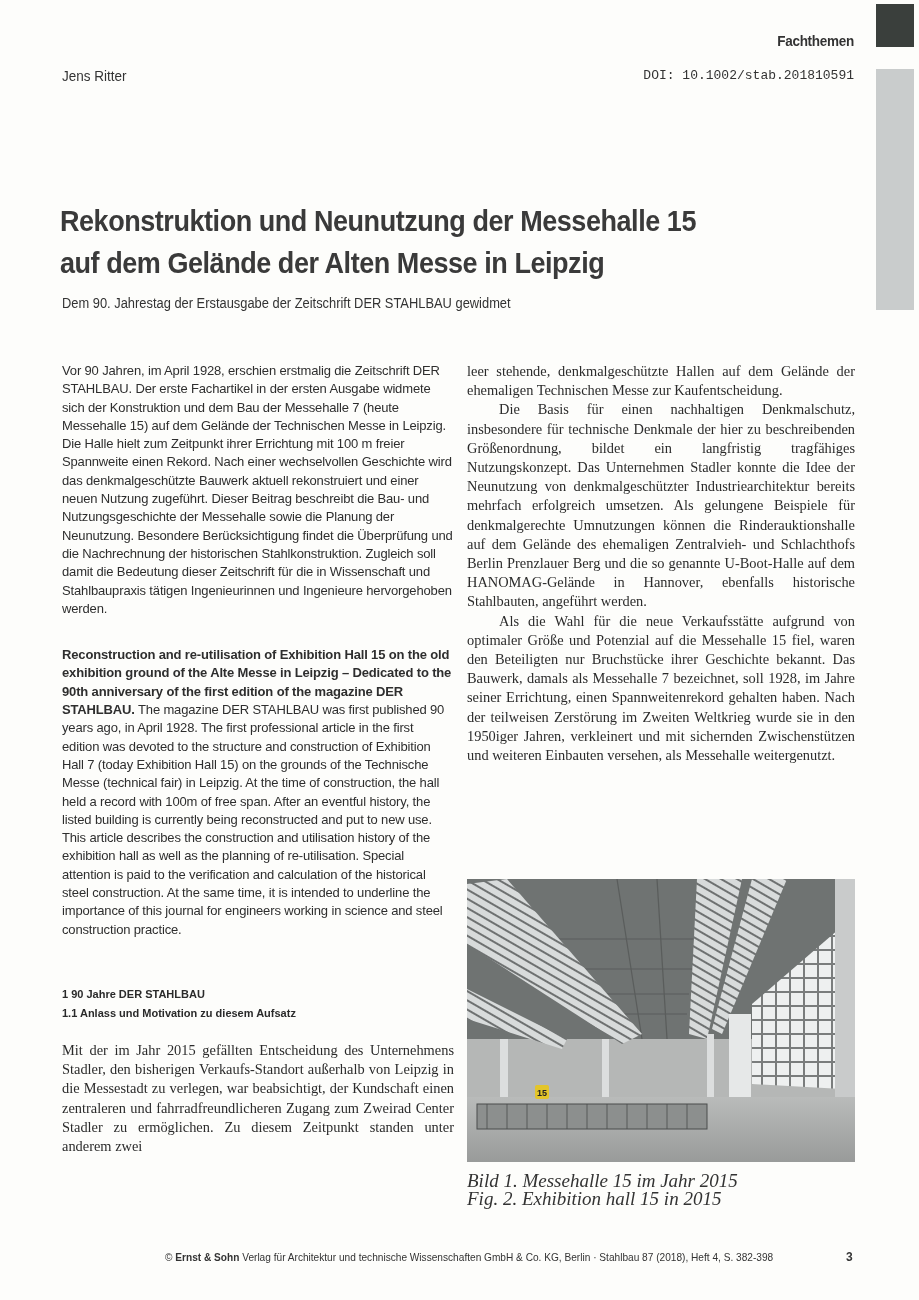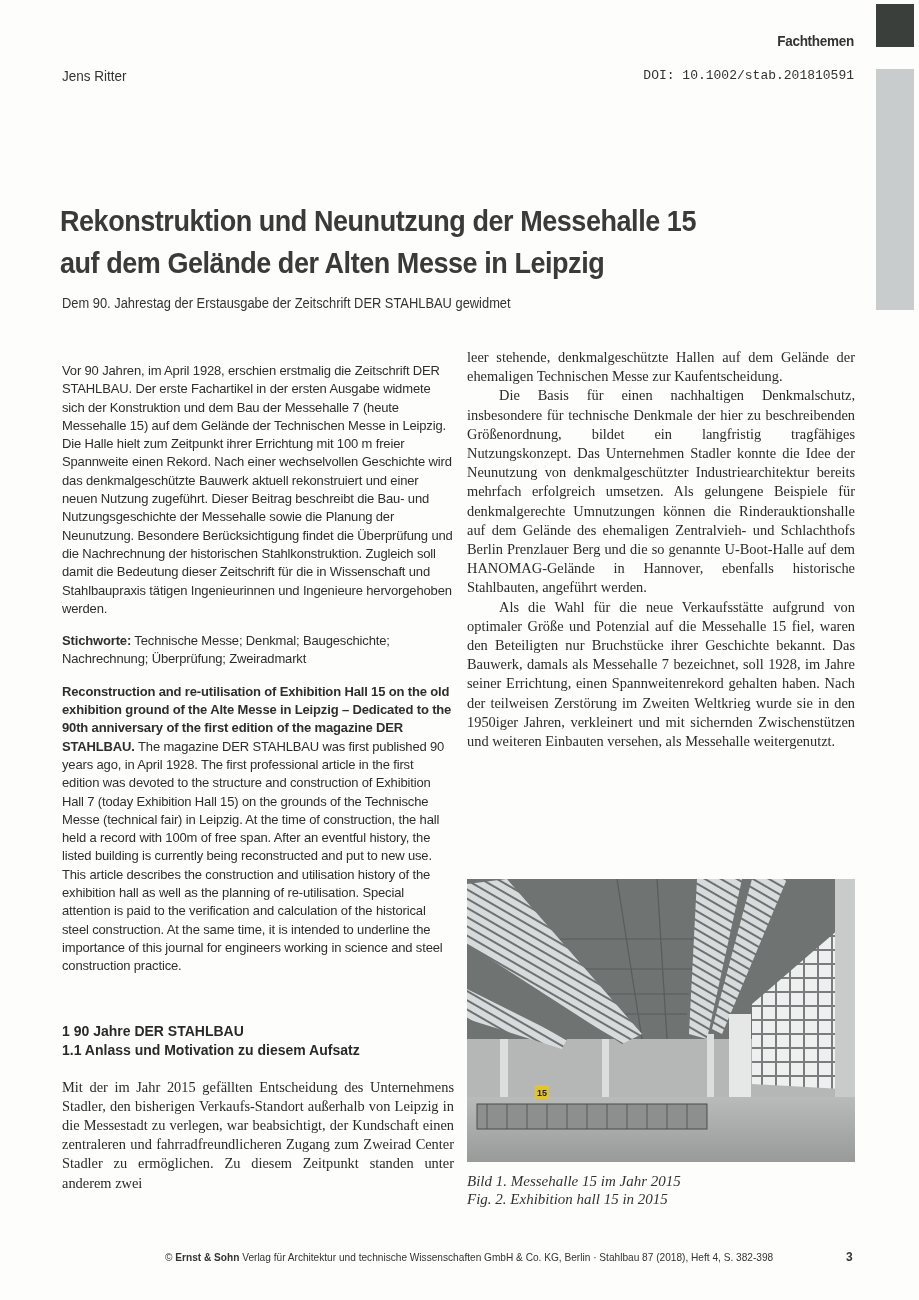--- a/index.html
+++ b/index.html
@@ -19,29 +19,29 @@
   .title { left: 60px; top: 200px; width: 800px; font-weight: bold; font-size: 30px; line-height: 42px;
     color: #3a3a3a; letter-spacing: -0.5px; transform: scaleX(0.9); transform-origin: left; white-space: nowrap; }
   .subtitle { left: 62px; top: 295px; font-size: 14px; color: #333; transform: scaleX(0.92); transform-origin: left; white-space: nowrap; }
 
   .col-left { left: 62px; top: 362px; width: 392px; }
   .abstract { font-size: 13px; line-height: 18.3px; color: #2e2e2e; letter-spacing: -0.15px; }
   .abstract p { margin: 0; }
   .abstract .gap { height: 14px; }
   .bold { font-weight: bold; }
   .kw-en { font-style: italic; }
-  .heading { font-weight: bold; font-size: 14px; line-height: 19px; color: #2a2a2a; }
+  .heading { font-weight: bold; font-size: 11px; line-height: 19px; color: #2a2a2a; }
   .serif-body { font-family: "Liberation Serif", serif; font-size: 14.4px; line-height: 19.2px; color: #2b2b2b; text-align: justify; }
   .serif-body p { margin: 0; }
   .indent { text-indent: 32px; }
 
-  .col-right { left: 467px; top: 348px; width: 388px; }
+  .col-right { left: 467px; top: 362px; width: 388px; }
 
   .figure { left: 467px; top: 879px; width: 388px; height: 283px; overflow: hidden; background: #ef4444; }
-  .caption { left: 467px; top: 1172px; font-family: "Liberation Serif", serif; font-style: italic; font-size: 15px; line-height: 18px; color: #333; }
+  .caption { left: 467px; top: 1172px; font-family: "Liberation Serif", serif; font-style: italic; font-size: 19px; line-height: 18px; color: #333; }
 
   .footer { left: 165px; top: 1251px; font-size: 11.5px; color: #333; white-space: nowrap; transform: scaleX(0.88); transform-origin: left; }
   .page-num { left: 846px; top: 1250px; font-weight: bold; font-size: 12px; color: #333; }
 </style>
 </head>
 <body>
 
 <div class="abs tab-dark"></div>
 <div class="abs tab-light"></div>
 
@@ -52,21 +52,20 @@
 <div class="abs title">
   <div>Rekonstruktion und Neunutzung der Messehalle 15</div>
   <div>auf dem Gelände der Alten Messe in Leipzig</div>
 </div>
 <div class="abs subtitle">Dem 90. Jahrestag der Erstausgabe der Zeitschrift DER STAHLBAU gewidmet</div>
 
 <div class="abs col-left">
   <div class="abstract">
     <p>Vor 90 Jahren, im April 1928, erschien erstmalig die Zeitschrift DER STAHLBAU. Der erste Fachartikel in der ersten Ausgabe widmete sich der Konstruktion und dem Bau der Messehalle 7 (heute Messehalle 15) auf dem Gelände der Technischen Messe in Leipzig. Die Halle hielt zum Zeitpunkt ihrer Errichtung mit 100 m freier Spannweite einen Rekord. Nach einer wechselvollen Geschichte wird das denkmalgeschützte Bauwerk aktuell rekonstruiert und einer neuen Nutzung zugeführt. Dieser Beitrag beschreibt die Bau- und Nutzungsgeschichte der Messehalle sowie die Planung der Neunutzung. Besondere Berücksichtigung findet die Überprüfung und die Nachrechnung der historischen Stahlkonstruktion. Zugleich soll damit die Bedeutung dieser Zeitschrift für die in Wissenschaft und Stahlbaupraxis tätigen Ingenieurinnen und Ingenieure hervorgehoben werden.</p>
     <div class="gap"></div>
-    <p><span class="bold">Stichworte:</span><span> Technische Messe; Denkmal; Baugeschichte; Nachrechnung; Überprüfung; Zweiradmarkt</span></p>
     <div class="gap"></div>
     <p><span class="bold">Reconstruction and re-utilisation of Exhibition Hall 15 on the old exhibition ground of the Alte Messe in Leipzig – Dedicated to the 90th anniversary of the first edition of the magazine DER STAHLBAU.</span><span> The magazine DER STAHLBAU was first published 90 years ago, in April 1928. The first professional article in the first edition was devoted to the structure and construction of Exhibition Hall 7 (today Exhibition Hall 15) on the grounds of the Technische Messe (technical fair) in Leipzig. At the time of construction, the hall held a record with 100m of free span. After an eventful history, the listed building is currently being reconstructed and put to new use. This article describes the construction and utilisation history of the exhibition hall as well as the planning of re-utilisation. Special attention is paid to the verification and calculation of the historical steel construction. At the same time, it is intended to underline the importance of this journal for engineers working in science and steel construction practice.</span></p>
     <div class="gap"></div>
   </div>
   <div style="height:32px"></div>
   <div class="heading">1  90 Jahre DER STAHLBAU</div>
   <div class="heading">1.1  Anlass und Motivation zu diesem Aufsatz</div>
   <div style="height:18px"></div>
   <div class="serif-body">
     <p>Mit der im Jahr 2015 gefällten Entscheidung des Unternehmens Stadler, den bisherigen Verkaufs-Standort außerhalb von Leipzig in die Messestadt zu verlegen, war beabsichtigt, der Kundschaft einen zentraleren und fahrradfreundlicheren Zugang zum Zweirad Center Stadler zu ermöglichen. Zu diesem Zeitpunkt standen unter anderem zwei</p>

